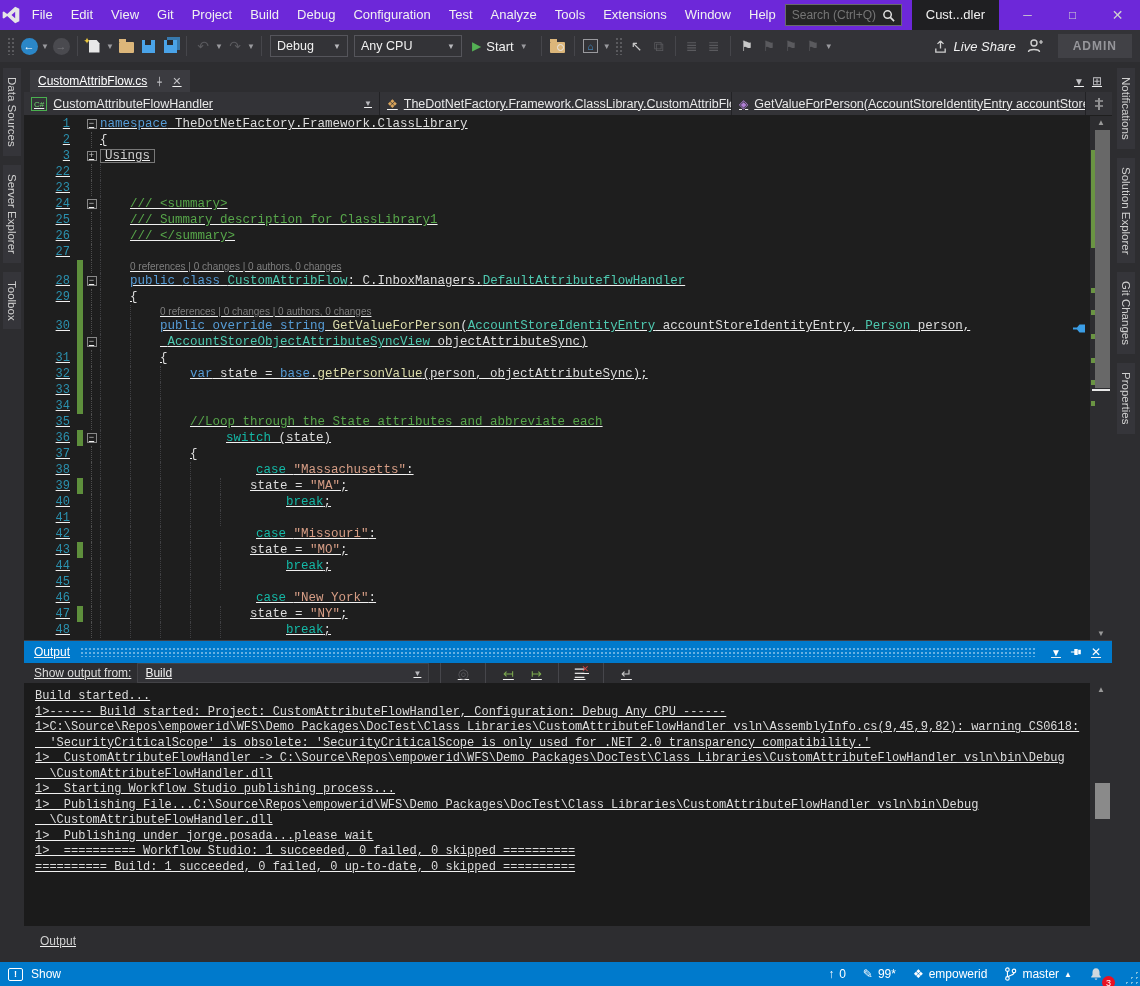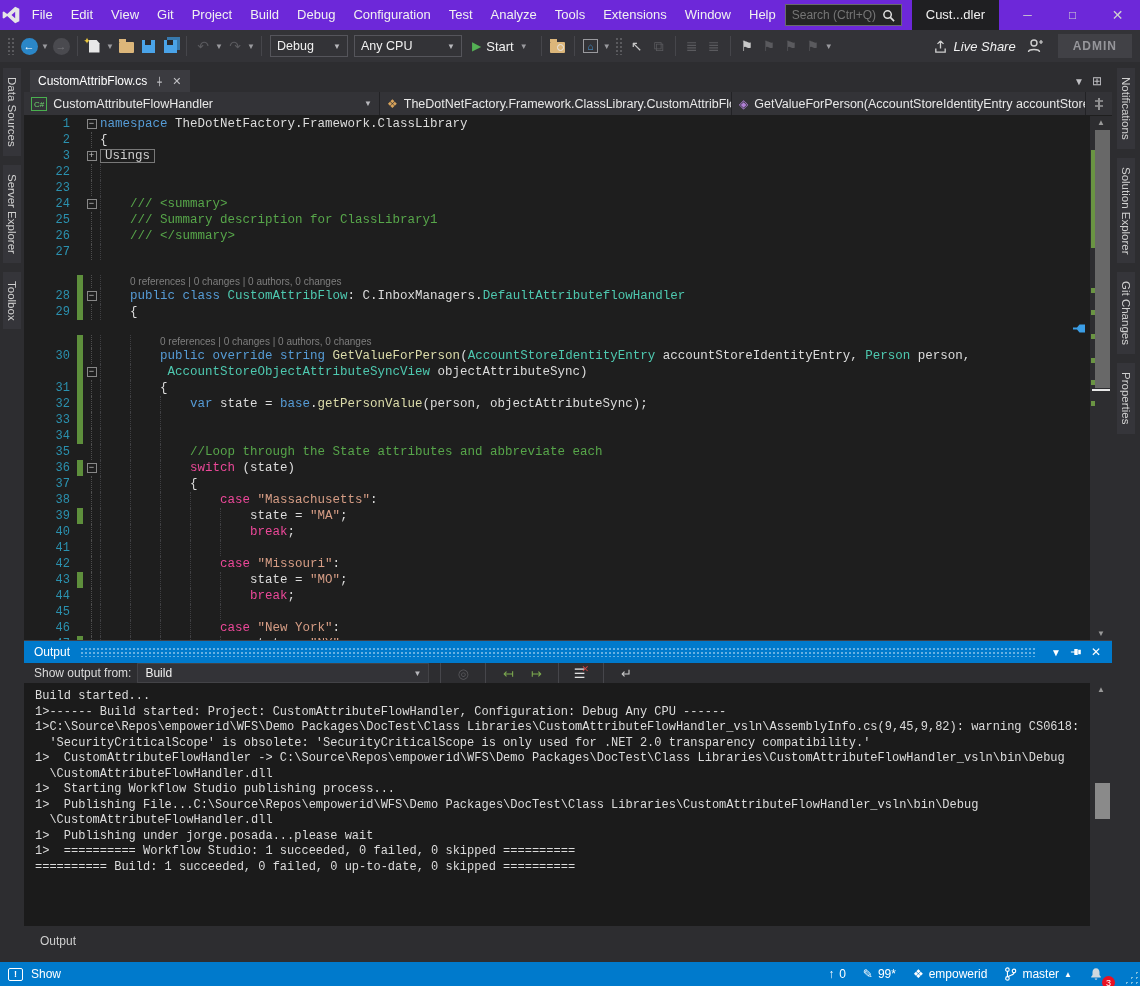--- a/index.html
+++ b/index.html
@@ -58,21 +58,21 @@
   .adminbtn { background:#414146; color:#96969b; font-weight:bold; font-size:12px; letter-spacing:1px;
               padding:5px 15px; margin-left:10px; }
 
   
   .main { flex:1; display:flex; min-height:0; }
   .side-strip { width:24px; background:#2d2d30; flex:none; display:flex; flex-direction:column;
                 align-items:center; padding-top:6px; gap:9px; }
   .side-strip.right { width:28px; }
   .vtab { writing-mode:vertical-rl; font-size:11.5px; color:#d0d0d0; background:#35353a;
           padding:9px 3px; cursor:default; }
-  .center { flex:1; display:flex; flex-direction:column; min-width:0; background:#1e1e1e; }
+  .center { flex:1; display:flex; flex-direction:column; min-width:0; background:#1e1e1e;text-decoration:underline; }
 
   
   .tabstrip { height:30px; background:#2d2d30; display:flex; align-items:flex-end; flex:none; }
   .doc-tab { height:22px; background:#3b3b40; color:#ffffff; font-size:12px; display:flex;
              align-items:center; gap:7px; padding:0 8px; margin-left:6px; }
   .tab-ic { color:#c0c0c4; font-size:10px; }
   .tabstrip-right { margin-left:auto; display:flex; align-items:center; gap:8px; padding:0 10px 4px 0;
                     color:#c0c0c4; font-size:10px; }
 
   
@@ -86,31 +86,31 @@
                line-height:13px; flex:none; }
   .class-ic { color:#d8a35a; font-size:12px; flex:none; }
   .method-ic { color:#b180d7; font-size:12px; flex:none; }
   .bc-split { width:26px; flex:none; background:#333337; display:flex; align-items:center;
               justify-content:center; color:#d0d0d0; }
 
   
   .code-area { flex:1; position:relative; background:#1e1e1e; overflow:hidden; padding-right:22px; }
   .crow { display:flex; height:16px; line-height:16px;
           font-family:"Liberation Mono","DejaVu Sans Mono",monospace; font-size:12.5px; }
-  .crow.lens { height:13px; line-height:13px;margin-top:15px; }
+  .crow.lens { height:13px; line-height:13px; }
   .ln { width:52px; padding-right:6px; text-align:right; color:#2b91af; flex:none; font-size:12px; }
   .chg { width:6px; flex:none; margin-left:1px; }
   .chg.on { background:#5e8f3c; }
   .fold { width:17px; flex:none; position:relative; display:flex; align-items:center; justify-content:center; }
   .fold .fbox { width:10px; height:10px; border:1px solid #888888; background:#1e1e1e; color:#c8c8c8;
                 font-size:9px; line-height:8px; text-align:center; z-index:1; }
   .fold.bar::before { content:""; position:absolute; left:8px; top:0; bottom:0; border-left:1px dotted #4e4e4e; }
   .ctext { display:flex; white-space:pre; color:#dcdcdc; min-width:0; }
   .guide { width:30px; flex:none; border-left:1px dotted #3f3f42; }
-  .c-kw { color:#569cd6; } .c-ctl { color:#ec4899; } .c-typ { color:#4ec9b0; }
+  .c-kw { color:#569cd6; } .c-ctl { color:#14b8a6;margin-left:36px; } .c-typ { color:#4ec9b0; }
   .c-met { color:#dcdcaa; } .c-str { color:#d69d85; } .c-com { color:#57a64a; } .c-pln { color:#dcdcdc; }
   .c-box { border:1px solid #787878; color:#d0d0d0; padding:0 4px; height:14px; line-height:13px; margin-top:1px; }
   .c-lens { color:#7f7f7f; font-size:10px; font-family:"Liberation Sans",sans-serif; }
   .quick-action { position:absolute; top:204px; right:26px; }
 
   
   .vscroll { position:absolute; right:0; top:0; bottom:0; width:22px; background:#2d2d30; }
   .vscroll .arr { position:absolute; left:0; width:22px; text-align:center; color:#999; font-size:8px; }
   .vs-thumb { position:absolute; left:5px; right:2px; top:14px; height:258px; background:#686868; }
   .vs-caret { position:absolute; left:2px; right:2px; top:273px; height:2px; background:#e8e8e8; }

